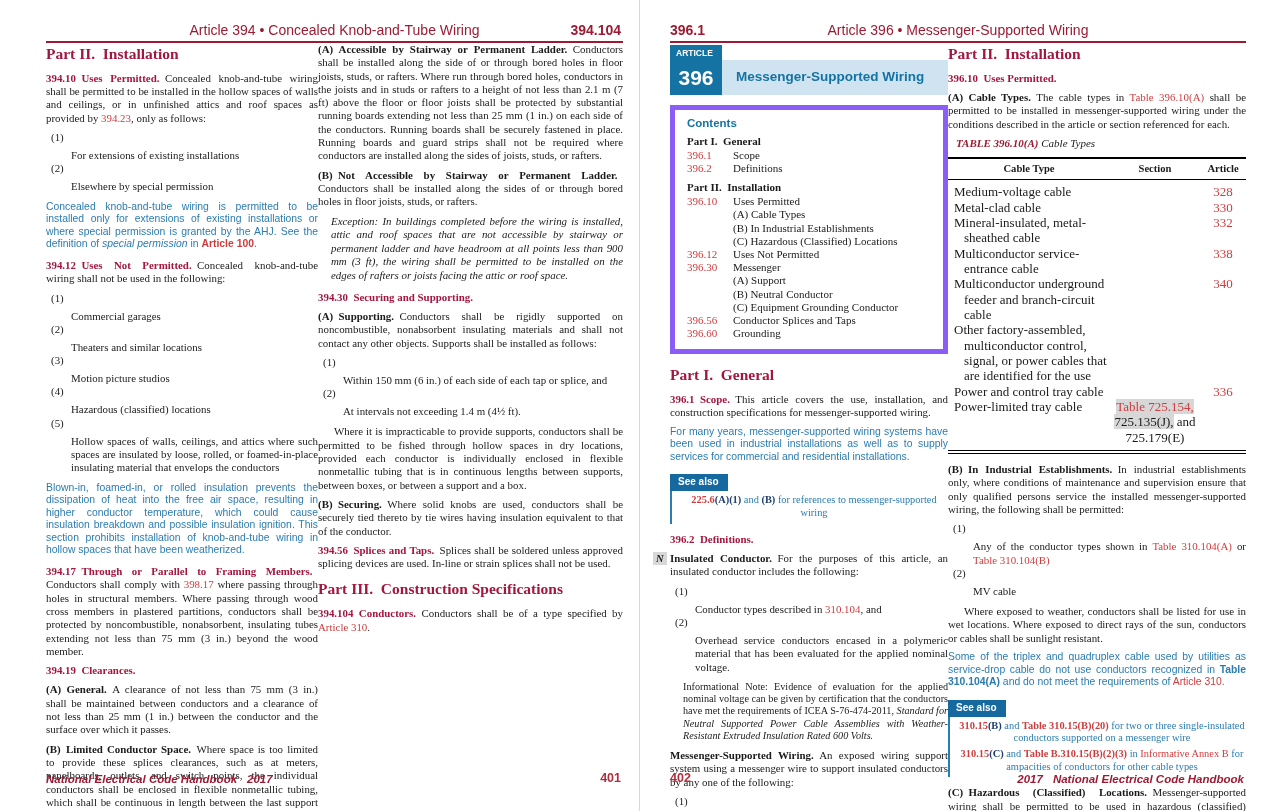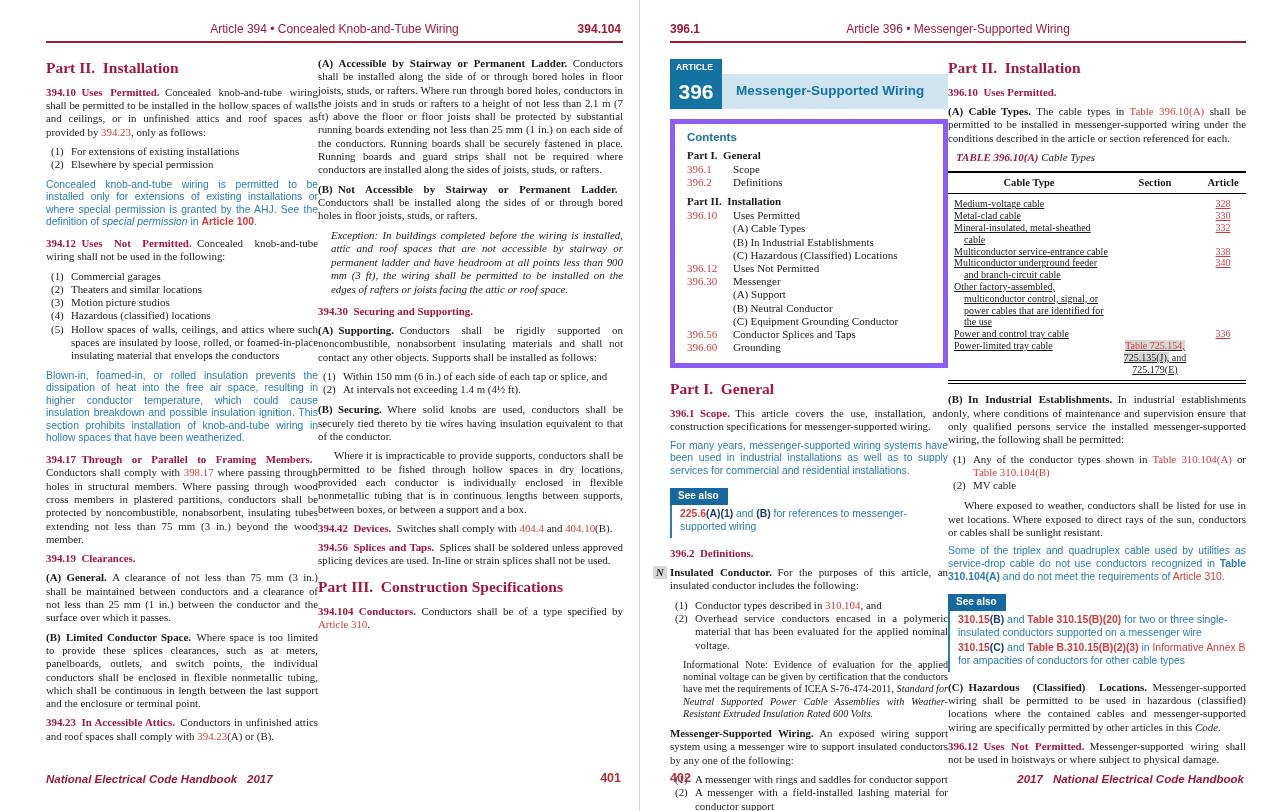--- a/index.html
+++ b/index.html
@@ -11,50 +11,50 @@
     --pagenum:#b02e3c;
   }
   html,body{margin:0;padding:0;background:#ffffff;}
   body{width:1280px;height:811px;font-family:"Liberation Serif",serif;color:#1a1a1a;}
   .spread{display:flex;width:1280px;height:811px;background:#fff;}
   .page{position:relative;width:640px;height:811px;box-sizing:border-box;overflow:hidden;background:#fff;}
   .page-left{border-right:1px solid #d8d8d8;padding:22px 16px 0 46px;}
   .page-right{padding:22px 34px 0 30px;}
 
   
-  .running-head{position:relative;height:19px;border-bottom:2.5px solid var(--maroon);margin-bottom:14px;
-    font-family:"Liberation Sans",sans-serif;font-size:12px;color:var(--maroon);}
+  .running-head{position:relative;height:19px;border-bottom:2.5px solid var(--maroon);
+    font-family:"Liberation Sans",sans-serif;font-size:14px;color:var(--maroon);}
   .rh-center{position:absolute;left:0;right:0;text-align:center;}
   .rh-right{position:absolute;right:2px;font-weight:bold;}
   .rh-left{position:absolute;left:0;font-weight:bold;}
 
   .cols{display:flex;}
   .page-left .col1{flex:0 0 272px;}
   .page-right .col1{flex:0 0 278px;}
   .col2{flex:1;min-width:0;}
 
   
   .part-head{font-family:"Liberation Serif",serif;font-weight:bold;font-size:15.5px;line-height:1.15;
     color:var(--sec);margin:10px 0 9px 0;}
   .col > .part-head:first-child, [data-blocks] > .part-head:first-child{margin-top:2px;}
   .body{font-size:10.9px;line-height:1.22;text-align:justify;margin:0 0 6px 0;}
   .body.ind{text-indent:16px;}
   .list{margin:1px 0 7px 0;}
   .li{display:flex;font-size:10.9px;line-height:1.22;}
   .li-num{flex:0 0 25px;padding-left:5px;box-sizing:border-box;}
-  .li-txt{flex:1;text-align:justify;}
+  .li-txt{flex:1;text-align:justify;margin-top:18px;}
   .commentary{font-family:"Liberation Sans",sans-serif;font-size:10.4px;line-height:1.21;color:var(--com);
     text-align:justify;margin:1px 0 8px 0;}
   .inote{font-size:10.2px;line-height:1.2;margin:0 0 7px 13px;text-align:justify;}
   .exception{font-style:italic;font-size:10.9px;line-height:1.25;margin:1px 0 8px 13px;text-align:justify;}
   .seealso{margin:3px 0 9px 0;}
   .sa-label{display:inline-block;background:#16699e;color:#fff;font-family:"Liberation Sans",sans-serif;
     font-weight:bold;font-size:10px;line-height:1;padding:3px 9px 4px 8px;}
   .sa-body{border-left:2px solid var(--com);padding:3px 0 1px 8px;}
-  .sa-line{font-family:Liberation Sans, sans-serif;font-size:10.4px;line-height:1.22;color:var(--com);margin:0 0 3px 0;}
+  .sa-line{font-family:Liberation Serif, serif;font-size:10.4px;line-height:1.22;color:var(--com);margin:0 0 3px 0;text-align:center;}
   .def{position:relative;}
   .nmark{position:absolute;left:-17px;top:0;background:#d8d8d8;font-weight:bold;font-style:italic;
     font-size:10.5px;line-height:1.25;padding:0 3px;}
 
   
   .st-b{font-weight:bold;}
   .st-s{font-weight:bold;color:var(--sec);}
   .st-r{color:var(--ref);}
   .st-rb{color:var(--ref);font-weight:bold;}
   .st-i{font-style:italic;}
@@ -63,21 +63,21 @@
   .st-hr{color:var(--ref);background:#d7d7d7;}
   .st-hk{background:#d7d7d7;}
   .st-bb{font-weight:bold;}
 
   
   .tblwrap{margin:4px 0 9px 0;}
   .tbl-title{font-size:11px;line-height:1.25;margin:0 0 6px 8px;}
   table.tbl{width:100%;border-collapse:collapse;border-top:2px solid #000;border-bottom:4px double #000;}
   .tbl th{font-size:10.6px;line-height:1.2;font-weight:bold;border-bottom:1.5px solid #000;
     padding:4px 2px;text-align:center;}
-  .tbl td{font-size:10px;line-height:1.18;vertical-align:top;padding:0 2px;text-decoration:underline;}
+  .tbl td{font-size:13px;line-height:1.18;vertical-align:top;padding:0 2px;}
   .tbl tbody tr:first-child td{padding-top:4px;}
   .tbl tbody tr:last-child td{padding-bottom:5px;}
   td.cable{padding-left:16px;text-indent:-10px;}
   td.sect{width:86px;text-align:center;}
   td.art{width:42px;text-align:center;color:var(--ref);}
 
   
   .article-box{display:flex;margin:2px 0 10px 0;}
   .ab-left{display:flex;flex-direction:column;width:52px;flex:0 0 52px;}
   .ab-tab{background:var(--blue);color:#fff;font-family:"Liberation Sans",sans-serif;font-weight:bold;
@@ -168,23 +168,22 @@
           <div class="list">
             <div class="li">
               <span class="li-num">(1)</span>
               <span class="li-txt"><span>Within 150 mm (6 in.) of each side of each tap or splice, and</span></span>
             </div>
             <div class="li">
               <span class="li-num">(2)</span>
               <span class="li-txt"><span>At intervals not exceeding 1.4 m (4½ ft).</span></span>
             </div>
           </div>
+          <p class="body ind"><span>Where it is impracticable to provide supports, conductors shall be permitted to be fished through hollow spaces in dry locations, provided each conductor is individually enclosed in flexible nonmetallic tubing that is in continuous lengths between supports, between boxes, or between a support and a box.</span></p>
           <p class="body"><span class="st-b">(B) Securing.</span><span> Where solid knobs are used, conductors shall be securely tied thereto by tie wires having insulation equivalent to that of the conductor.</span></p>
-          <p class="body ind"><span>Where it is impracticable to provide supports, conductors shall be permitted to be fished through hollow spaces in dry locations, provided each conductor is individually enclosed in flexible nonmetallic tubing that is in continuous lengths between supports, between boxes, or between a support and a box.</span></p>
-          <p class="body"><span class="st-s">394.42 Devices.</span><span> Switches shall comply with </span><span class="st-r">404.4</span><span> and </span><span class="st-r">404.10</span><span>(B).</span></p>
           <p class="body"><span class="st-s">394.56 Splices and Taps.</span><span> Splices shall be soldered unless approved splicing devices are used. In-line or strain splices shall not be used.</span></p>
           <div class="part-head">Part III. Construction Specifications</div>
           <p class="body"><span class="st-s">394.104 Conductors.</span><span> Conductors shall be of a type specified by </span><span class="st-r">Article 310</span><span>.</span></p>
         </div>
     </div>
     <div class="footer">
       <span>
         <span class="foot-book">National Electrical Code Handbook</span><span class="foot-year">2017</span>
       </span>
       <span class="foot-page">401</span>

